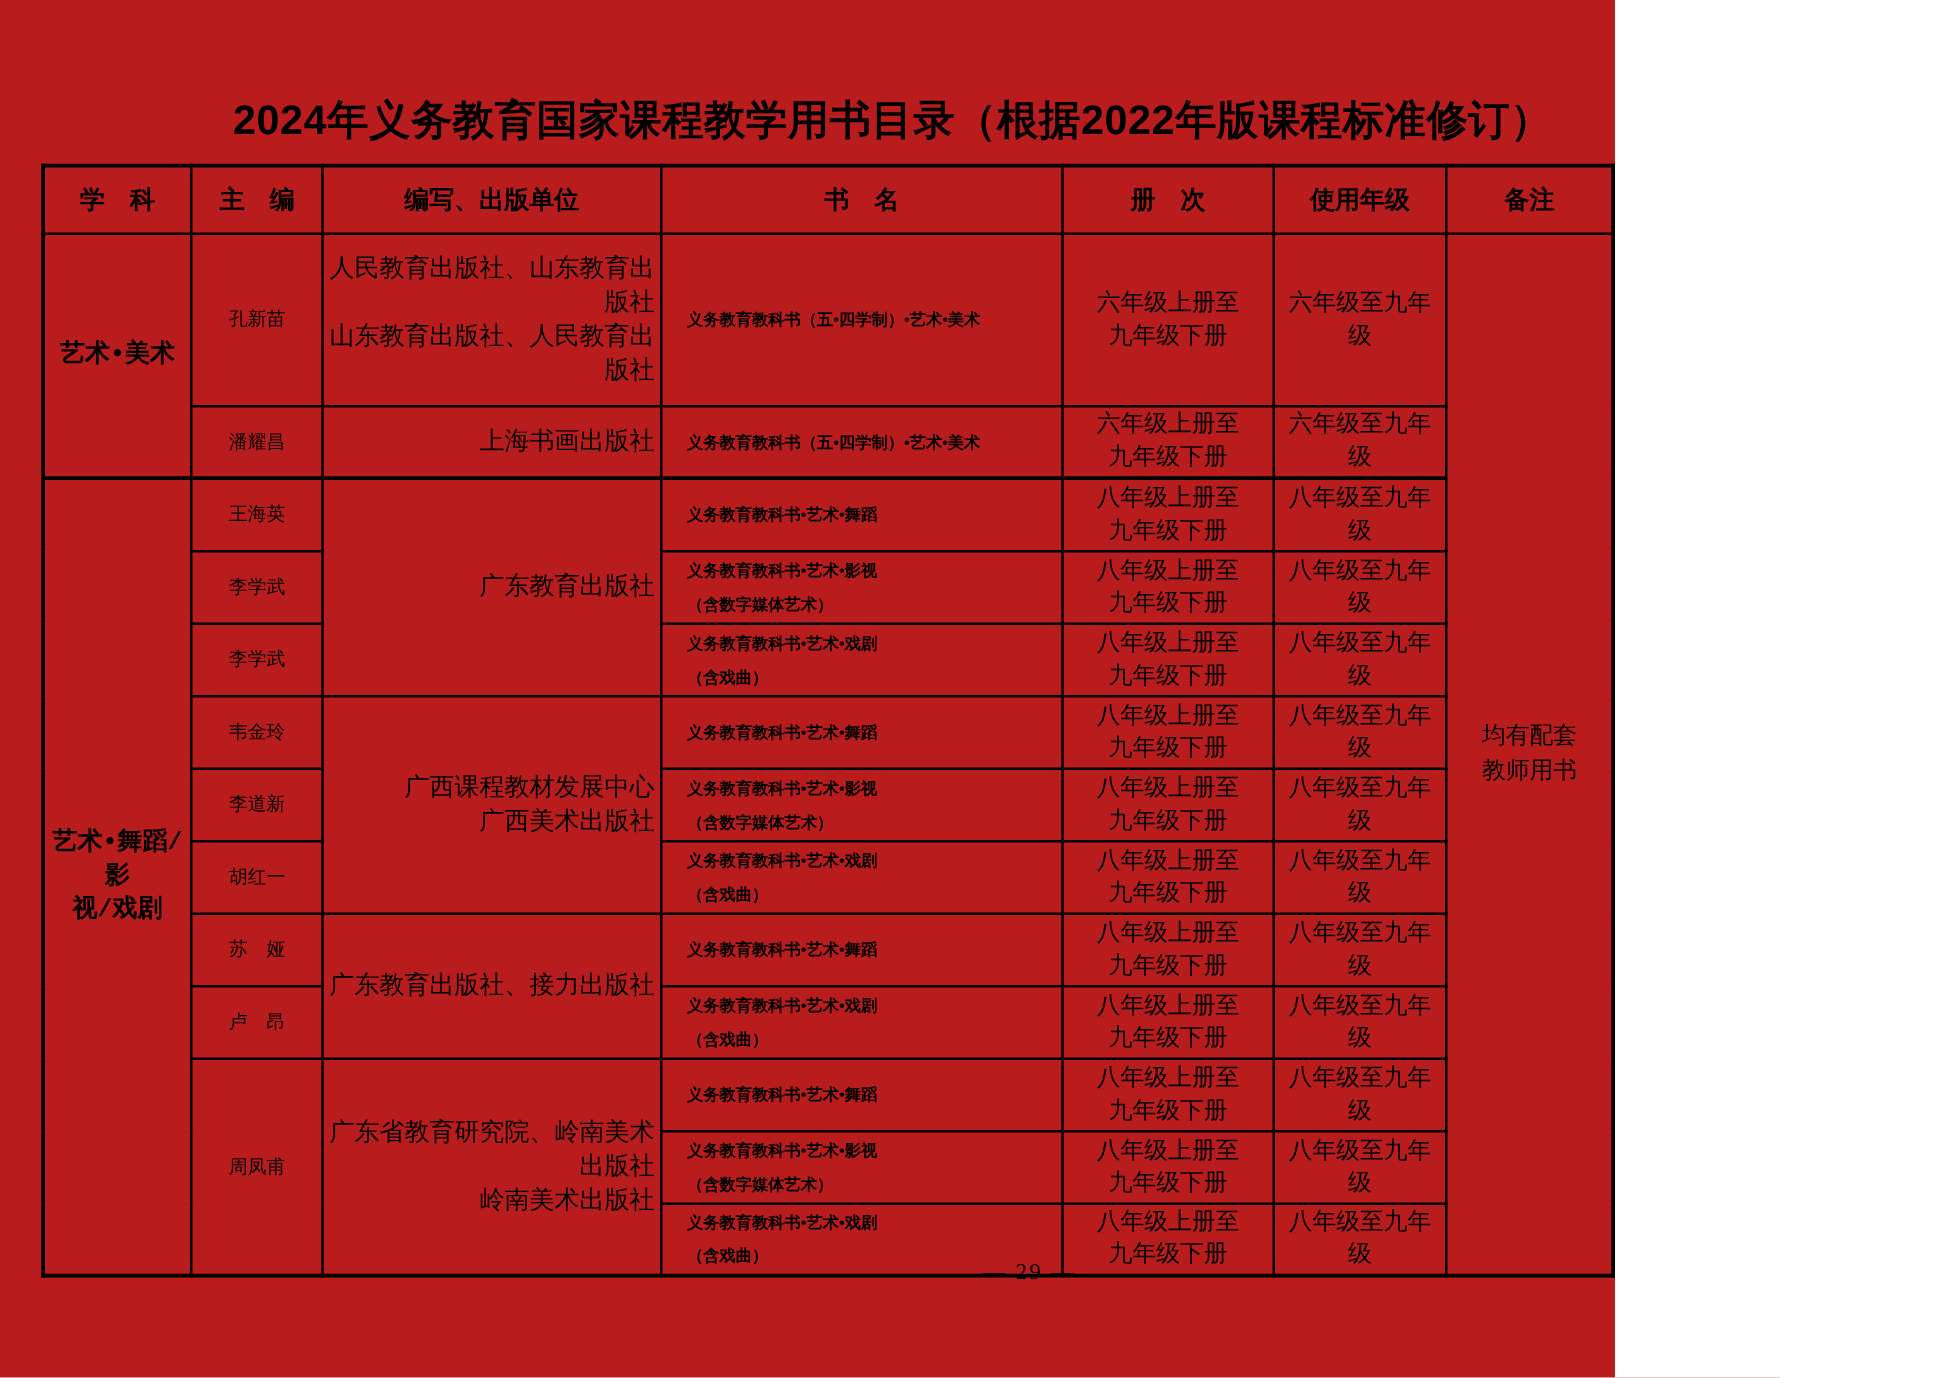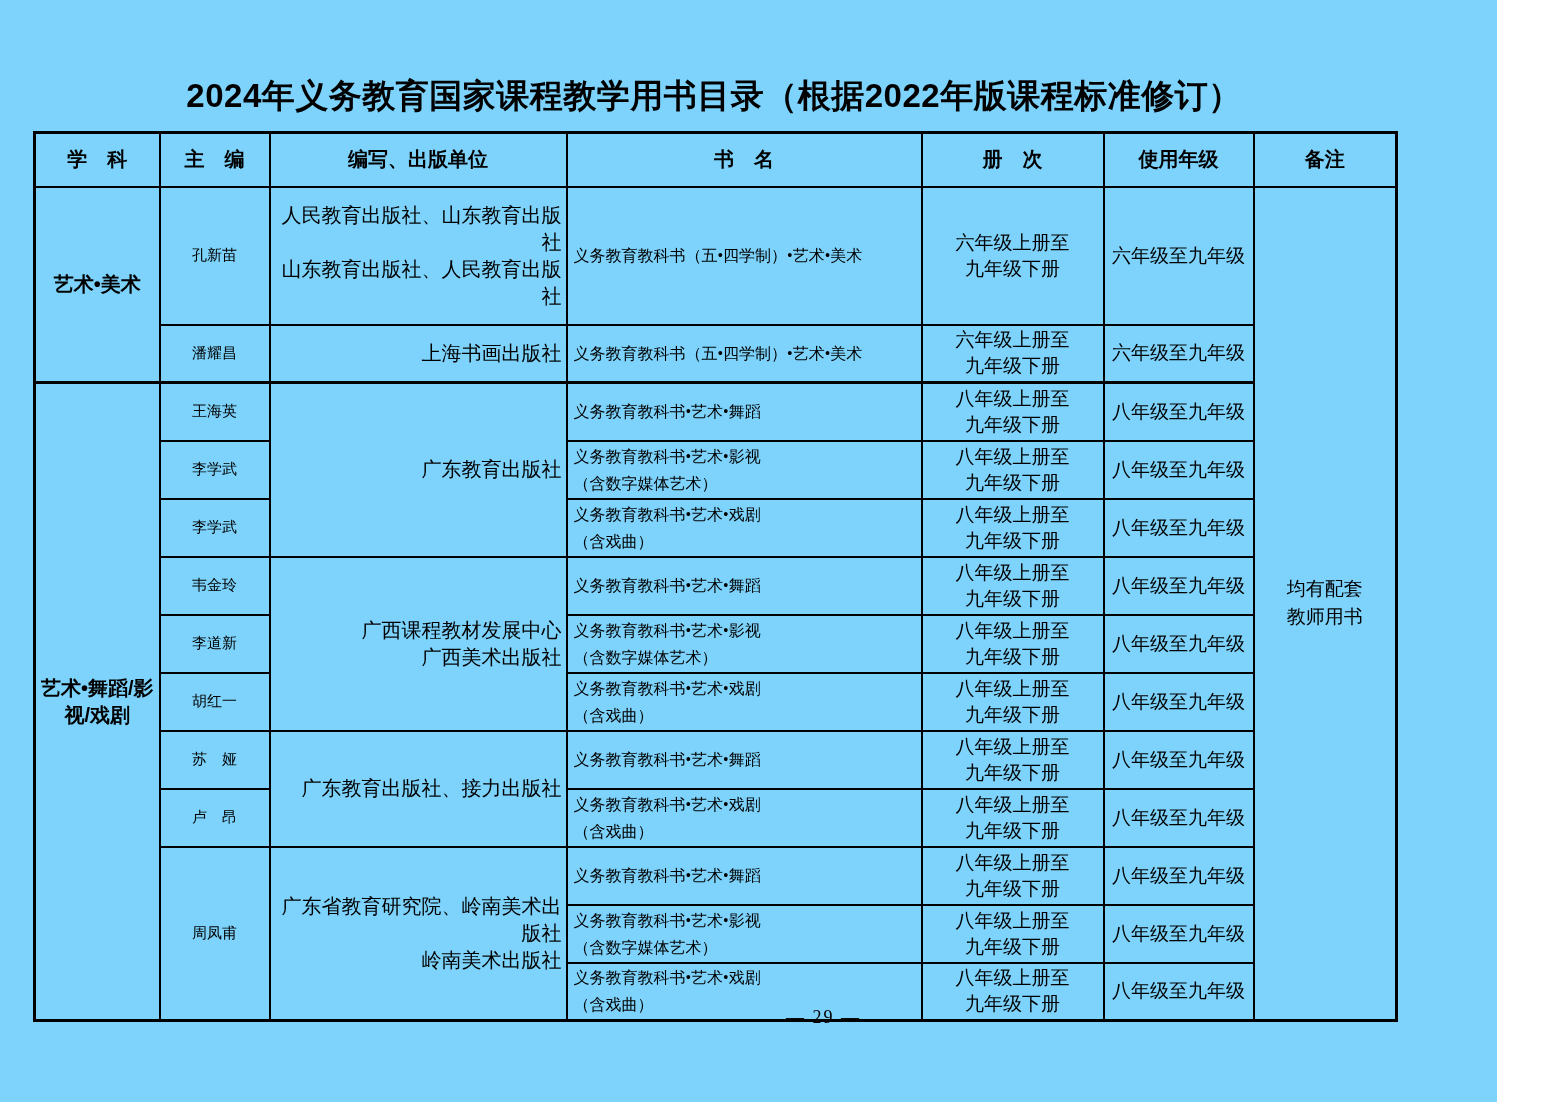--- a/index.html
+++ b/index.html
@@ -8,23 +8,23 @@
     background: #ffffff;
     color: #000000;
   }
   body {
     width: 1559px;
     height: 1102px;
     font-family: "Liberation Serif", serif;
   }
   .sheet {
     position: relative;
-    width: 1497px;
+    width: 1292px;
     height: 1102px;
-    background: #7dd3fc;
+    background: #b91c1c;
     overflow: hidden;
   }
   .doc-title {
     position: absolute;
     left: 33px;
     top: 76px;
     width: 1362px;
     text-align: center;
     font-family: "Liberation Sans", sans-serif;
     font-weight: bold;
@@ -52,43 +52,44 @@
   tr.r    { height: 58px; }
   tr.grp td { border-top-width: 3px; }
   th.h {
     font-family: "Liberation Sans", sans-serif;
     font-weight: bold;
     font-size: 20px;
     text-align: center;
     padding: 0 14px;
   }
   td.c-subject {
-    font-family: Liberation Sans, sans-serif;
+    font-family: Liberation Mono, monospace;
     font-weight: bold;
     font-size: 20px;
     text-align: center;
     line-height: 27px;
     padding: 0 2px;
   }
   td.c-editor {
     font-size: 15px;
     text-align: center;
     padding: 0 2px;
   }
   td.c-publisher {
     font-size: 20px;
     text-align: right;
     line-height: 27px;
     padding: 14px 4px;
   }
   td.c-book {
-    font-size: 16px;
+    font-size: 13px;
     text-align: left;
     line-height: 27px;
-    padding: 0 6px;
+    padding: 0 20px;
+    font-weight: bold;
   }
   td.c-volume, td.c-grade {
     font-size: 19px;
     text-align: center;
     line-height: 26px;
     padding: 0 2px;
   }
   td.c-remark {
     font-size: 19px;
     text-align: center;

